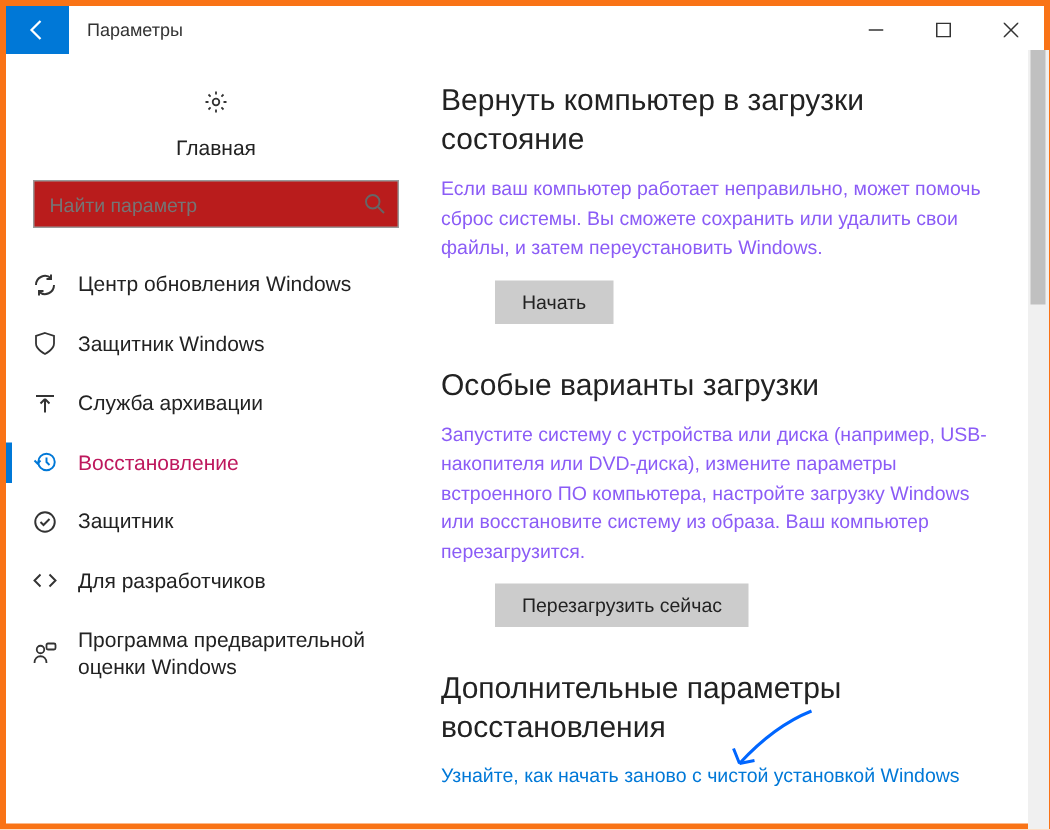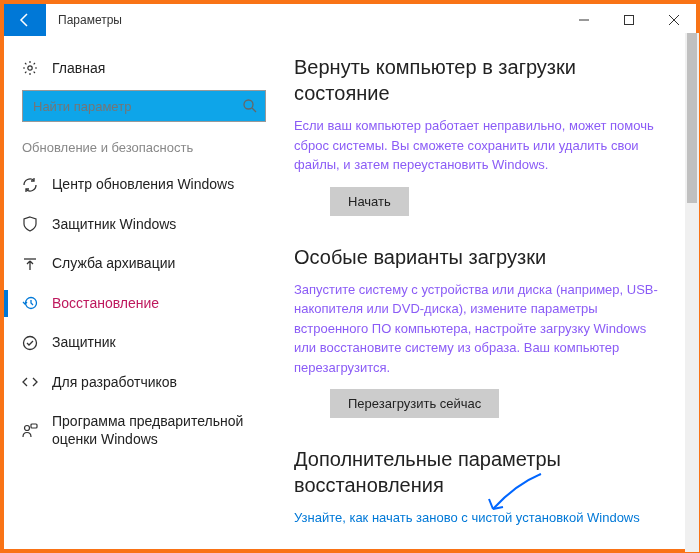--- a/index.html
+++ b/index.html
@@ -5,25 +5,25 @@
 * { margin: 0; padding: 0; box-sizing: border-box; font-family: 'Segoe UI', Tahoma, sans-serif; }
 body { background: #fff; width: 700px; height: 553px; overflow: hidden; position: relative; }
 .window { width: 700px; height: 553px; border: 4px solid #f97316; background: #fff; display: flex; flex-direction: column; }
 .titlebar { height: 32px; display: flex; align-items: center; border-bottom: none; }
 .back-btn { width: 42px; height: 32px; background: #0078d7; display: flex; align-items: center; justify-content: center; color: #fff; }
 .title { flex: 1; padding-left: 12px; font-size: 12px; color: #333; }
 .win-controls { display: flex; }
 .win-btn { width: 45px; height: 32px; display: flex; align-items: center; justify-content: center; color: #333; }
 .body { flex: 1; display: flex; overflow: hidden; }
 .sidebar { width: 280px; padding: 16px 0 0 0; }
-.home-row { display: flex; align-items: center; padding: 8px 18px; gap: 14px; margin-bottom: 6px; }
+.home-row { display: flex; align-items: center; padding: 8px 18px; gap: 14px; margin-bottom: 6px; flex-direction: column; }
 .home-row .icon { width: 16px; height: 16px; color: #333; }
 .home-row span { font-size: 14px; color: #222; }
 .search-wrap { margin: 6px 18px 18px 18px; }
-.search { width: 100%; height: 32px; border: 1px solid #999; padding: 0 30px 0 10px; font-size: 13px; background: #0ea5e9; position: relative; }
+.search { width: 100%; height: 32px; border: 1px solid #999; padding: 0 30px 0 10px; font-size: 13px; background: #b91c1c; position: relative; }
 .search-container { position: relative; }
 .search-icon { position: absolute; right: 8px; top: 8px; width: 16px; height: 16px; color: #666; }
 .group-label { padding: 0 18px 10px 18px; font-size: 13px; color: #888; }
 .nav-item { display: flex; align-items: center; padding: 11px 18px; gap: 14px; cursor: pointer; font-size: 14px; color: #222; }
 .nav-item .icon { width: 16px; height: 16px; color: #333; flex-shrink: 0; }
 .nav-item.active { color: #be185d; position: relative; }
 .nav-item.active .icon { color: #0078d7; }
 .nav-item.active::before { content: ''; position: absolute; left: 0; top: 6px; bottom: 6px; width: 4px; background: #0078d7; }
 .nav-item .label { line-height: 1.25; }
 .content { flex: 1; padding: 18px 30px 18px 10px; overflow-y: auto; position: relative; }
@@ -78,21 +78,20 @@
       </div>
       <div class="search-wrap">
         <div class="search-container">
           <input class="search" type="text" placeholder="Найти параметр" style="">
           <svg class="search-icon" width="16" height="16" viewBox="0 0 16 16">
               <circle cx="6.5" cy="6.5" r="4.5" fill="none" stroke="#666" stroke-width="1.3"></circle>
               <path d="M10 10 L14 14" stroke="#666" stroke-width="1.3"></path>
             </svg>
         </div>
       </div>
-      <div class="group-label">Обновление и безопасность</div>
 
       <div class="nav-item">
         <svg class="icon" width="16" height="16" viewBox="0 0 16 16">
             <path d="M2 8a6 6 0 0 1 10-4.5M14 8a6 6 0 0 1-10 4.5" fill="none" stroke="currentColor" stroke-width="1.3"></path>
             <path d="M12 1v3h-3M4 15v-3h3" fill="none" stroke="currentColor" stroke-width="1.3"></path>
           </svg>
         <span class="label">Центр обновления Windows</span>
       </div>
       <div class="nav-item">
         <svg class="icon" width="16" height="16" viewBox="0 0 16 16">

